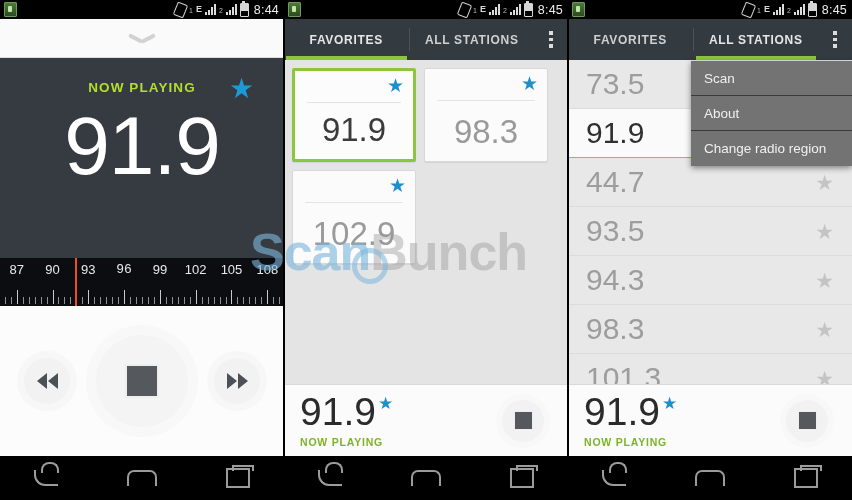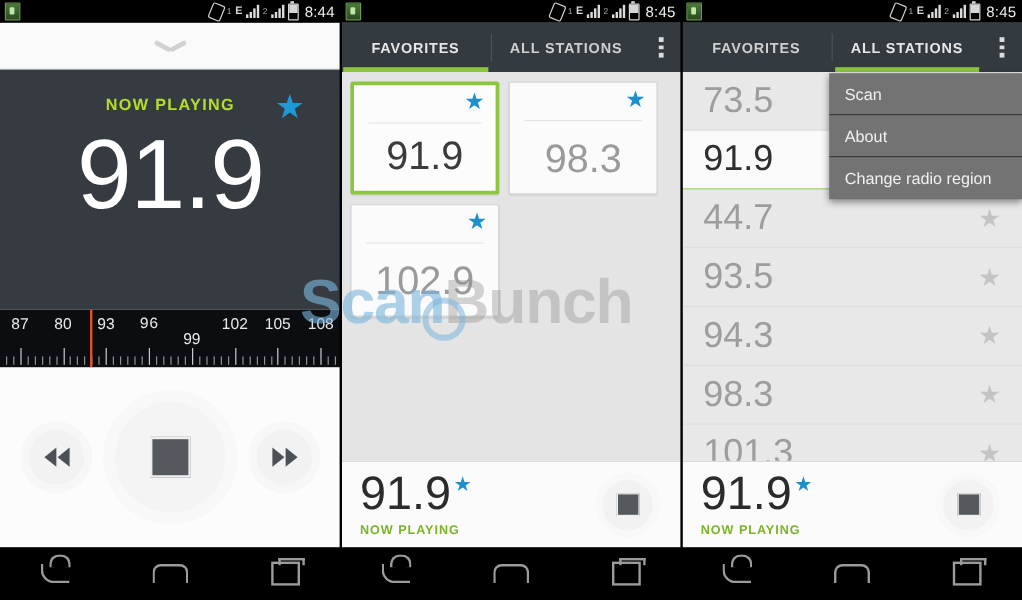--- a/index.html
+++ b/index.html
@@ -184,24 +184,24 @@
     </div>
     <div class="np-star">
       <span class="star-glyph">★</span>
     </div>
     <div class="np-freq">91.9</div>
   </div>
 
   <div class="dial">
     <div class="dial-nums" id="dialNums">
         <span style="left: 16.7059px;">87</span>
-        <span style="left: 52.5042px;">80</span>
+        <span style="left: 52.5042px;">90</span>
         <span style="left: 88.3025px;">93</span>
         <span style="left: 124.101px; font-family: Liberation Mono, monospace;">96</span>
-        <span style="left: 159.899px; margin-top: 13px;">99</span>
+        <span style="left: 159.899px;">99</span>
         <span style="left: 195.697px;">102</span>
         <span style="left: 231.496px;">105</span>
         <span style="left: 267.294px;">108</span>
       </div>
     <div class="dial-ticks" id="dialTicks">
         <i class="min" style="left: 4.77311px;"></i>
         <i class="min" style="left: 10.7395px;"></i>
         <i class="maj" style="left: 16.7059px;"></i>
         <i class="min" style="left: 22.6723px;"></i>
         <i class="min" style="left: 28.6387px;"></i>

